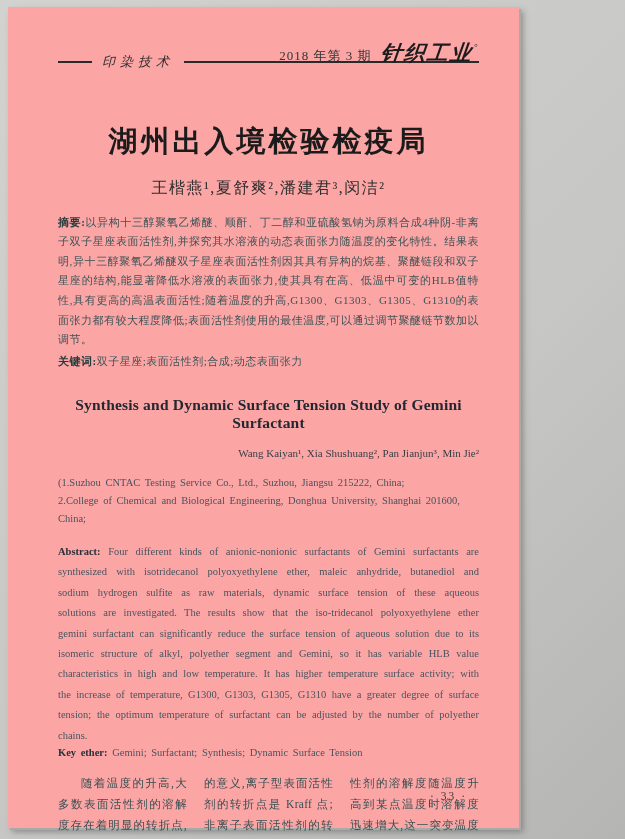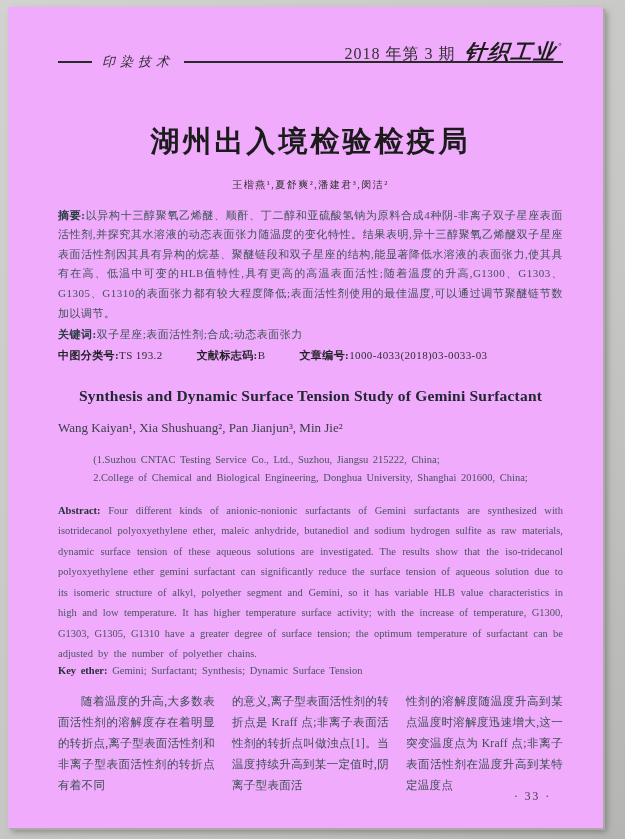--- a/index.html
+++ b/index.html
@@ -3,53 +3,53 @@
 <meta charset="utf-8">
 <style>
   html,body{margin:0;padding:0;}
   body{
     width:625px;height:839px;
     background:linear-gradient(135deg,#d2d2d0 0%,#c6c6c4 60%,#b5b5b3 100%);
     font-family:"Liberation Serif","DejaVu Serif",serif;
     overflow:hidden;position:relative;
   }
   .page{
-    position:absolute;left:8px;top:7px;width:595px;height:821px;
-    background:#f0abfc;
+    position:absolute;left:8px;top:7px;width:511px;height:821px;
+    background:#fca5a5;
     box-shadow:2px 2px 0 #a9a9a7,4px 4px 6px rgba(90,90,88,.55);
   }
   .content{padding:36px 40px 0 50px;position:relative;}
 
   
   .hdr{position:relative;height:34px;margin-bottom:0;}
   .hdr-rule-row{position:absolute;left:0;right:0;bottom:6px;display:flex;align-items:center;}
   .rule-short{width:34px;border-top:2px solid #2a2a2a;}
   .hdr-label{font-style:italic;font-size:13px;letter-spacing:5px;color:#2d2d2d;padding:0 10px;white-space:nowrap;}
   .rule-long{flex:1;border-top:2px solid #2a2a2a;}
   .hdr-right{position:absolute;right:0;bottom:12px;display:flex;align-items:baseline;gap:10px;}
-  .hdr-issue{font-size:16px;color:#333;letter-spacing:1px;}
+  .hdr-issue{font-size:13px;color:#333;letter-spacing:1px;}
   .hdr-logo{font-size:21px;font-weight:bold;font-style:italic;letter-spacing:2px;color:#1c1c1c;transform:skewX(-6deg);line-height:1;}
   .hdr-logo-mark{font-size:9px;vertical-align:top;color:#333;}
 
   
   .title{margin-top:46px;text-align:center;font-size:29px;font-weight:bold;line-height:1.3;letter-spacing:3px;color:#1b1b1b;}
-  .authors{margin-top:17px;text-align:center;font-size:10px;color:#2e2e2e;letter-spacing:1.5px;}
+  .authors{margin-top:17px;text-align:center;font-size:16px;color:#2e2e2e;letter-spacing:1.5px;}
   .affil{margin-top:15px;width:fit-content;margin-left:auto;margin-right:auto;font-size:11px;line-height:1.85;color:#37474a;letter-spacing:1px;}
 
   
   .abs-cn{margin-top:14px;font-size:11px;line-height:1.78;text-align:justify;color:#3c5356;letter-spacing:.5px;}
   .lbl-b{font-weight:bold;color:#233a3d;}
   .kw-cn{margin-top:2px;font-size:11px;line-height:1.8;color:#3c5356;letter-spacing:.5px;}
   .clc{margin-top:3px;font-size:11px;color:#2c2f31;letter-spacing:.4px;}
   .clc .gap{display:inline-block;width:34px;}
   .clc .lbl-b{color:#1f2224;}
 
   
   .title-en{margin-top:24px;text-align:center;font-size:15.5px;font-weight:bold;color:#222831;letter-spacing:.2px;}
-  .authors-en{margin-top:15px;text-align:left;font-size:13px;color:#3a4048;}
+  .authors-en{margin-top:15px;text-align:right;font-size:11px;color:#3a4048;}
   .affil-en{margin-top:15px;width:fit-content;margin-left:auto;margin-right:auto;font-size:10.5px;line-height:1.75;color:#47525c;word-spacing:2px;}
   .abs-en{margin-top:13px;font-size:10.5px;line-height:1.95;text-align:justify;color:#49545f;word-spacing:2.5px;}
   .abs-en .lbl-b{color:#2a3139;}
   .kw-en{margin-top:1px;font-size:10.5px;color:#49545f;word-spacing:2px;}
   .kw-en .lbl-b{color:#2a3139;}
 
   
   .cols{margin-top:15px;display:flex;gap:17px;}
   .col{flex:1;font-size:11.5px;line-height:1.82;text-align:justify;color:#394f52;letter-spacing:.3px;}
   .col.indent{text-indent:2em;}
@@ -79,21 +79,20 @@
       <div>湖州出入境检验检疫局</div>
     </div>
 
     <div class="authors">王楷燕¹,夏舒爽²,潘建君³,闵洁²</div>
 
 
     <p class="abs-cn"><span class="lbl-b">摘要:</span><span>以异构十三醇聚氧乙烯醚、顺酐、丁二醇和亚硫酸氢钠为原料合成4种阴-非离子双子星座表面活性剂,并探究其水溶液的动态表面张力随温度的变化特性。结果表明,异十三醇聚氧乙烯醚双子星座表面活性剂因其具有异构的烷基、聚醚链段和双子星座的结构,能显著降低水溶液的表面张力,使其具有在高、低温中可变的HLB值特性,具有更高的高温表面活性;随着温度的升高,G1300、G1303、G1305、G1310的表面张力都有较大程度降低;表面活性剂使用的最佳温度,可以通过调节聚醚链节数加以调节。</span></p>
 
     <p class="kw-cn"><span class="lbl-b">关键词:</span><span>双子星座;表面活性剂;合成;动态表面张力</span></p>
 
-    <p class="clc"><span class="lbl-b">中图分类号:</span><span>TS 193.2</span><span class="gap"></span><span class="lbl-b">文献标志码:</span><span>B</span><span class="gap"></span><span class="lbl-b">文章编号:</span><span>1000-4033(2018)03-0033-03</span></p>
 
     <div class="title-en">Synthesis and Dynamic Surface Tension Study of Gemini Surfactant</div>
     <div class="authors-en">Wang Kaiyan¹, Xia Shushuang², Pan Jianjun³, Min Jie²</div>
 
     <div class="affil-en">
       <div>(1.Suzhou CNTAC Testing Service Co., Ltd., Suzhou, Jiangsu 215222, China;</div>
       <div>2.College of Chemical and Biological Engineering, Donghua University, Shanghai 201600, China;</div>
     </div>
 
     <p class="abs-en"><span class="lbl-b">Abstract:</span> <span>Four different kinds of anionic-nonionic surfactants of Gemini surfactants are synthesized with isotridecanol polyoxyethylene ether, maleic anhydride, butanediol and sodium hydrogen sulfite as raw materials, dynamic surface tension of these aqueous solutions are investigated. The results show that the iso-tridecanol polyoxyethylene ether gemini surfactant can significantly reduce the surface tension of aqueous solution due to its isomeric structure of alkyl, polyether segment and Gemini, so it has variable HLB value characteristics in high and low temperature. It has higher temperature surface activity; with the increase of temperature, G1300, G1303, G1305, G1310 have a greater degree of surface tension; the optimum temperature of surfactant can be adjusted by the number of polyether chains.</span></p>

